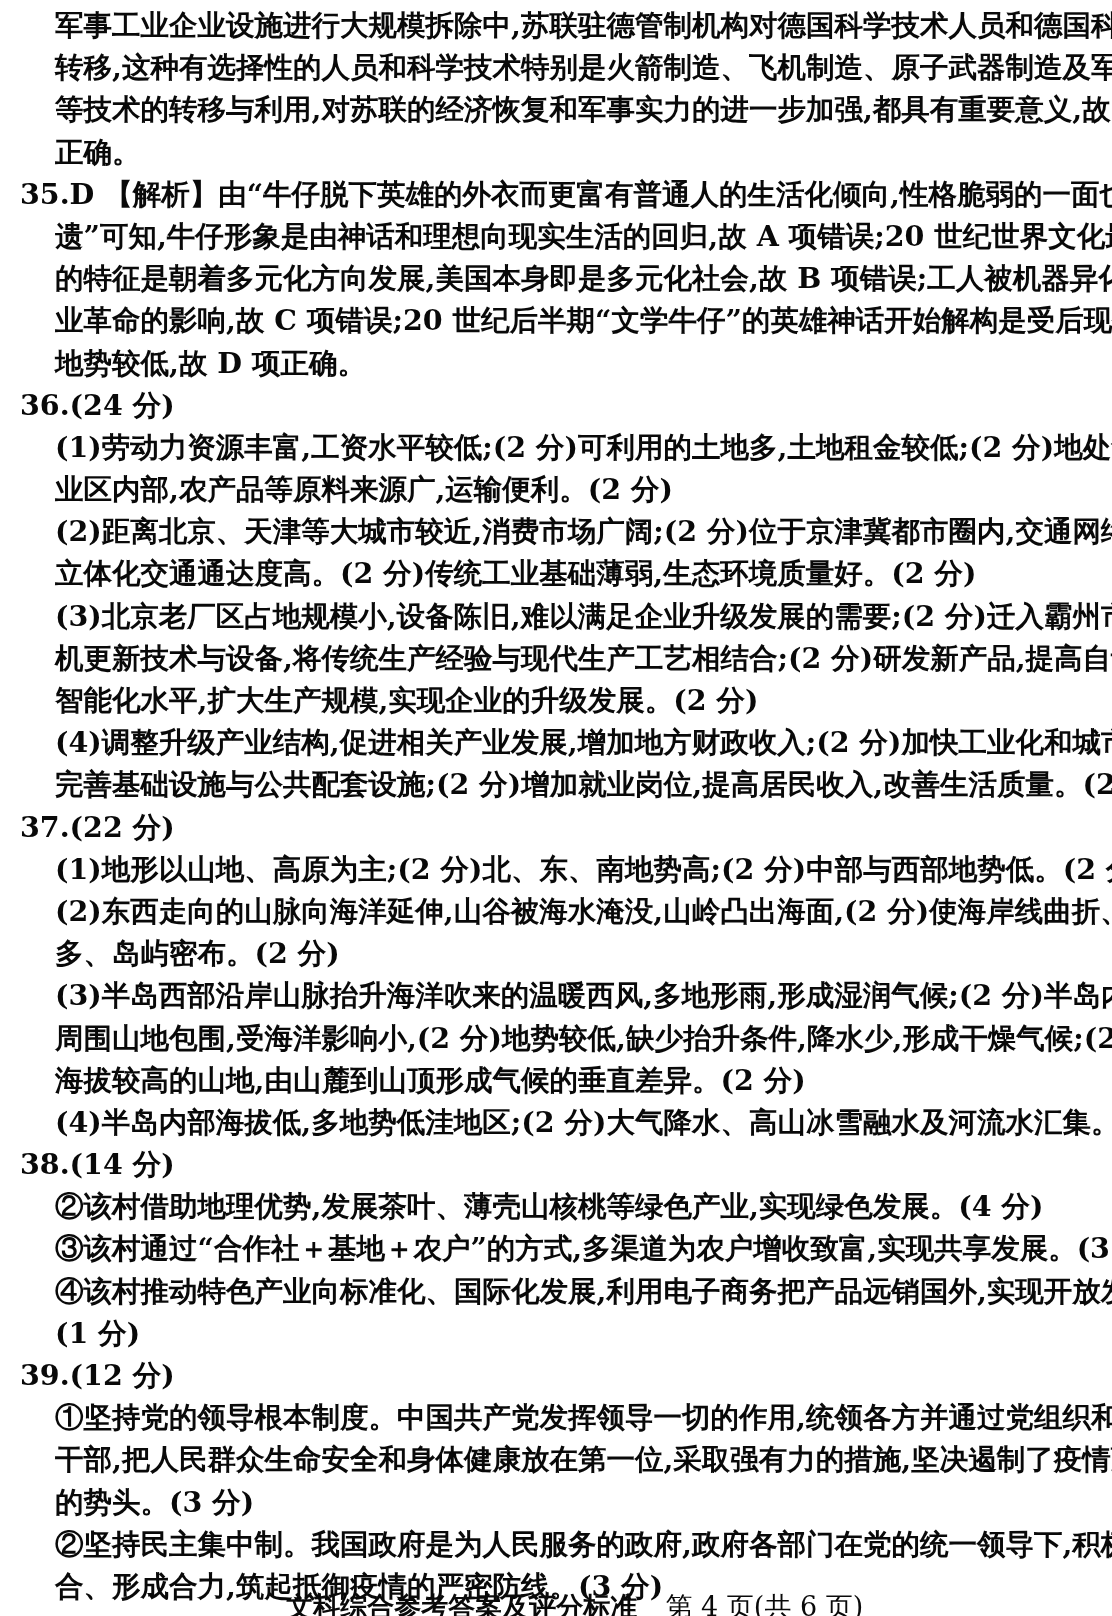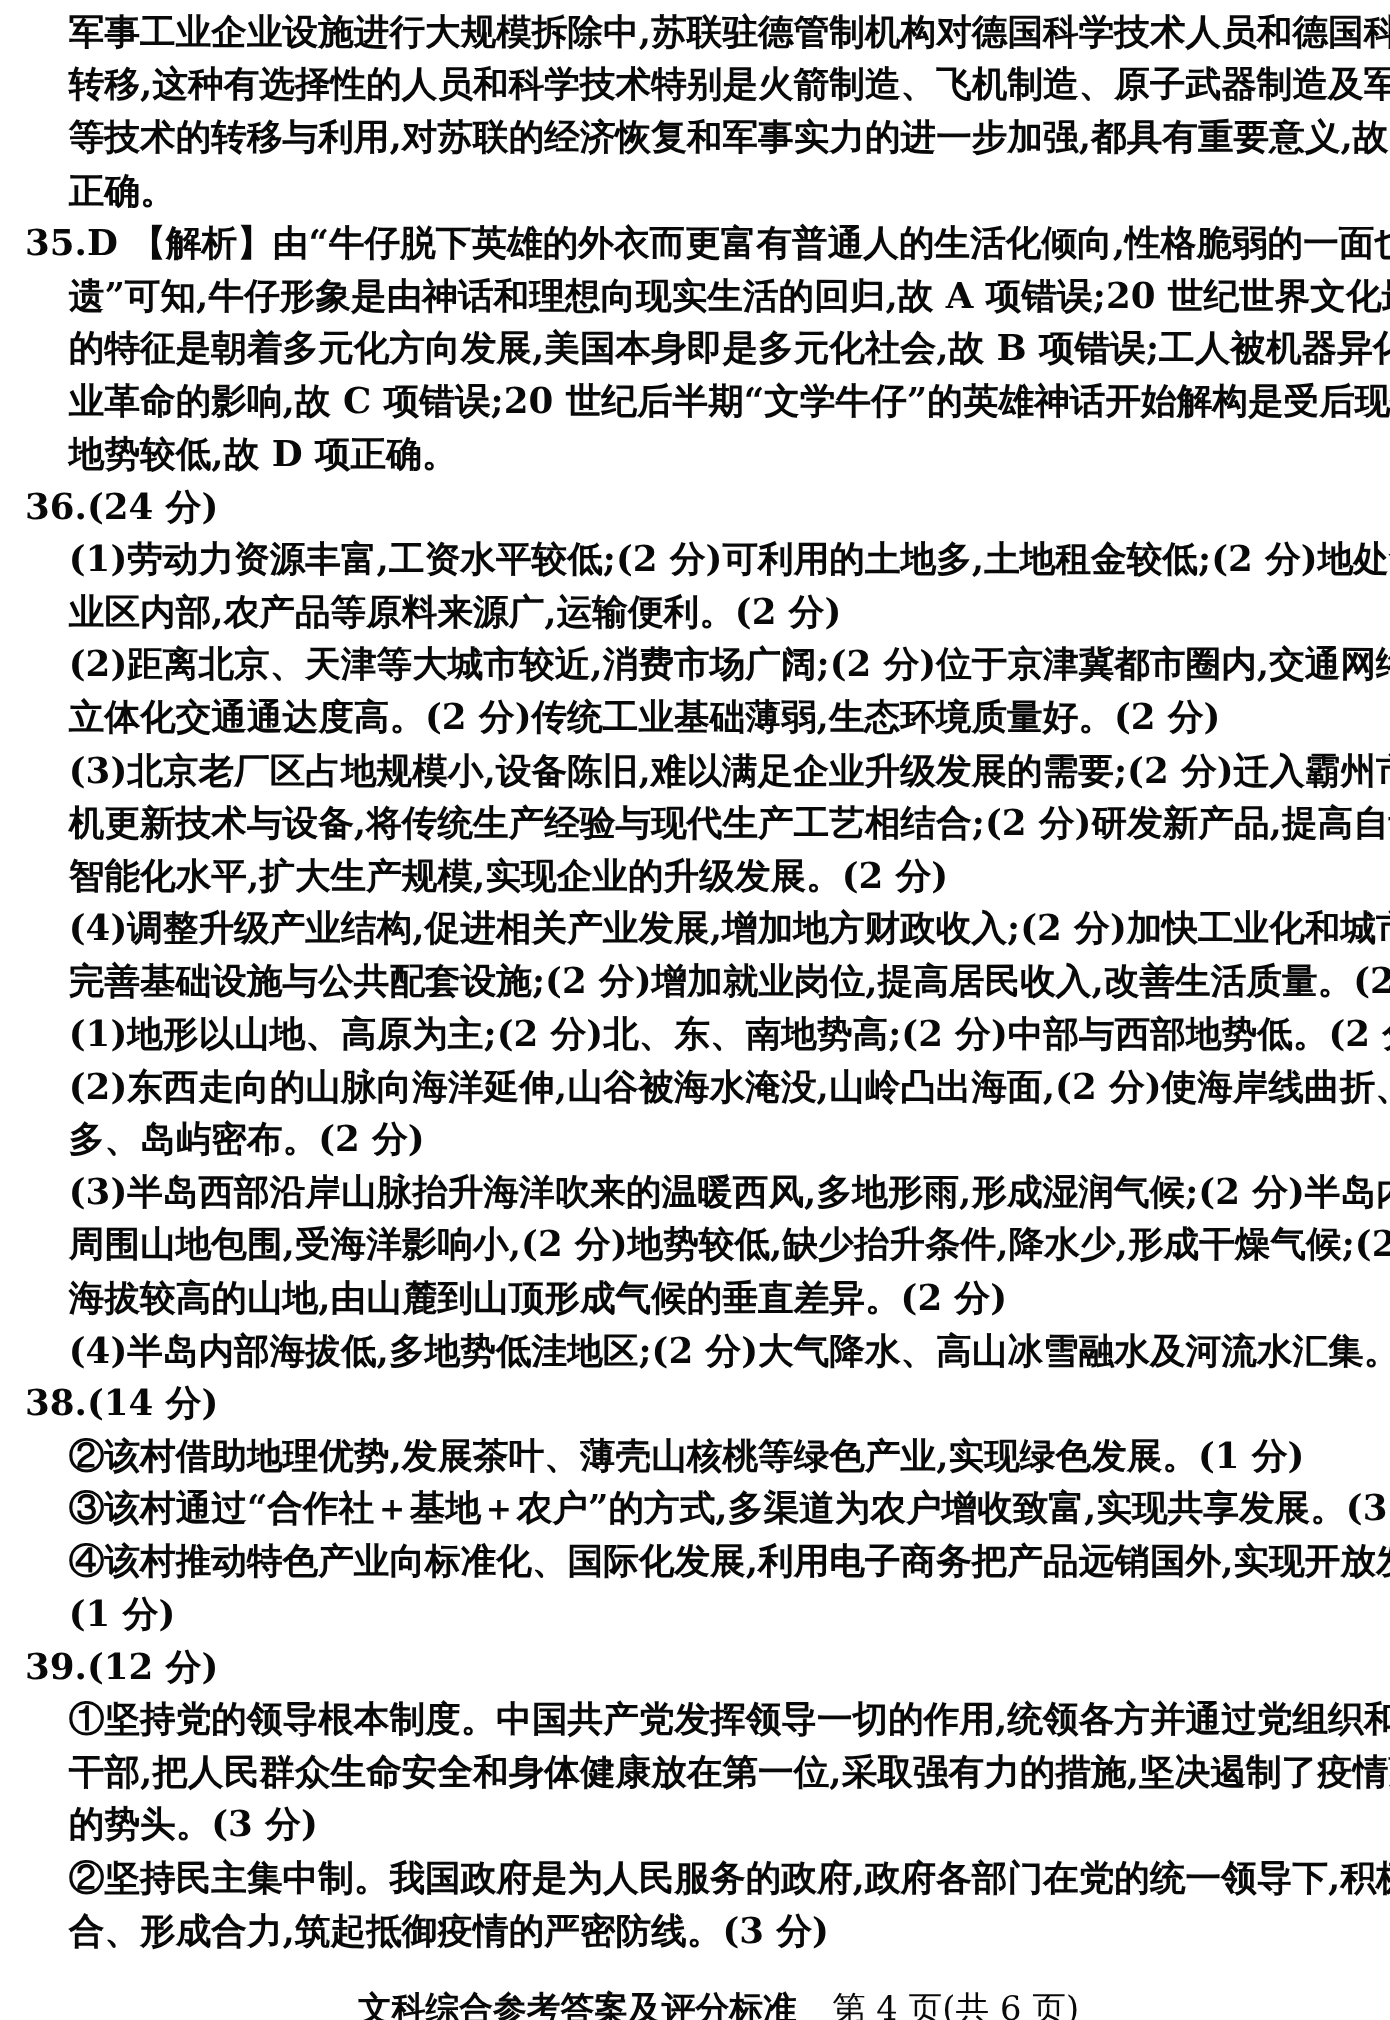--- a/index.html
+++ b/index.html
@@ -79,30 +79,31 @@
     <div class="line ind-body">(1)劳动力资源丰富,工资水平较低;(2 分)可利用的土地多,土地租金较低;(2 分)地处华北农</div>
     <div class="line ind-body">业区内部,农产品等原料来源广,运输便利。(2 分)</div>
     <div class="line ind-body">(2)距离北京、天津等大城市较近,消费市场广阔;(2 分)位于京津冀都市圈内,交通网络完善,</div>
     <div class="line ind-body">立体化交通通达度高。(2 分)传统工业基础薄弱,生态环境质量好。(2 分)</div>
     <div class="line ind-body">(3)北京老厂区占地规模小,设备陈旧,难以满足企业升级发展的需要;(2 分)迁入霸州市,可借</div>
     <div class="line ind-body">机更新技术与设备,将传统生产经验与现代生产工艺相结合;(2 分)研发新产品,提高自动化与</div>
     <div class="line ind-body">智能化水平,扩大生产规模,实现企业的升级发展。(2 分)</div>
     <div class="line ind-body">(4)调整升级产业结构,促进相关产业发展,增加地方财政收入;(2 分)加快工业化和城市化进程,</div>
     <div class="line ind-body">完善基础设施与公共配套设施;(2 分)增加就业岗位,提高居民收入,改善生活质量。(2 分)</div>
 
+    <div class="line ind-num">37.(22 分)</div>
     <div class="line ind-body">(1)地形以山地、高原为主;(2 分)北、东、南地势高;(2 分)中部与西部地势低。(2 分)</div>
     <div class="line ind-body">(2)东西走向的山脉向海洋延伸,山谷被海水淹没,山岭凸出海面,(2 分)使海岸线曲折、港湾</div>
     <div class="line ind-body">多、岛屿密布。(2 分)</div>
     <div class="line ind-body">(3)半岛西部沿岸山脉抬升海洋吹来的温暖西风,多地形雨,形成湿润气候;(2 分)半岛内部被</div>
     <div class="line ind-body">周围山地包围,受海洋影响小,(2 分)地势较低,缺少抬升条件,降水少,形成干燥气候;(2 分)</div>
     <div class="line ind-body">海拔较高的山地,由山麓到山顶形成气候的垂直差异。(2 分)</div>
     <div class="line ind-body">(4)半岛内部海拔低,多地势低洼地区;(2 分)大气降水、高山冰雪融水及河流水汇集。(2 分)</div>
 
     <div class="line ind-num">38.(14 分)</div>
-    <div class="line ind-body">②该村借助地理优势,发展茶叶、薄壳山核桃等绿色产业,实现绿色发展。(1 分)</div>
+    <div class="line ind-body">②该村借助地理优势,发展茶叶、薄壳山核桃等绿色产业,实现绿色发展。(4 分)</div>
     <div class="line ind-body">③该村通过“合作社＋基地＋农户”的方式,多渠道为农户增收致富,实现共享发展。(3 分)</div>
     <div class="line ind-body">④该村推动特色产业向标准化、国际化发展,利用电子商务把产品远销国外,实现开放发展。</div>
     <div class="line ind-body">(1 分)</div>
 
     <div class="line ind-num">39.(12 分)</div>
     <div class="line ind-body">①坚持党的领导根本制度。中国共产党发挥领导一切的作用,统领各方并通过党组织和党员、</div>
     <div class="line ind-body">干部,把人民群众生命安全和身体健康放在第一位,采取强有力的措施,坚决遏制了疫情蔓延</div>
     <div class="line ind-body">的势头。(3 分)</div>
     <div class="line ind-body">②坚持民主集中制。我国政府是为人民服务的政府,政府各部门在党的统一领导下,积极配</div>
     <div class="line ind-body">合、形成合力,筑起抵御疫情的严密防线。(3 分)</div>

